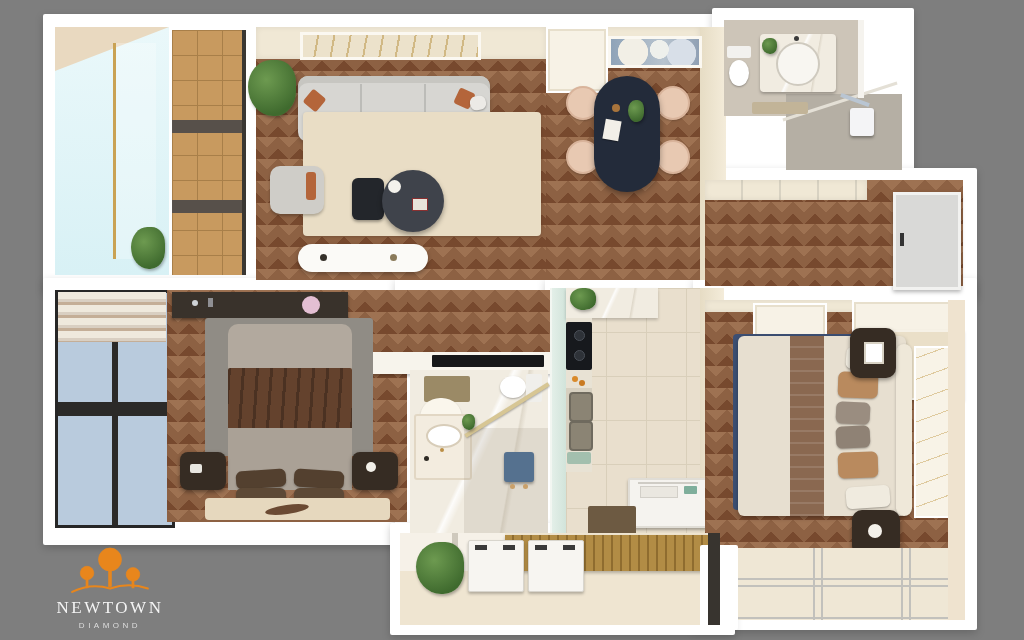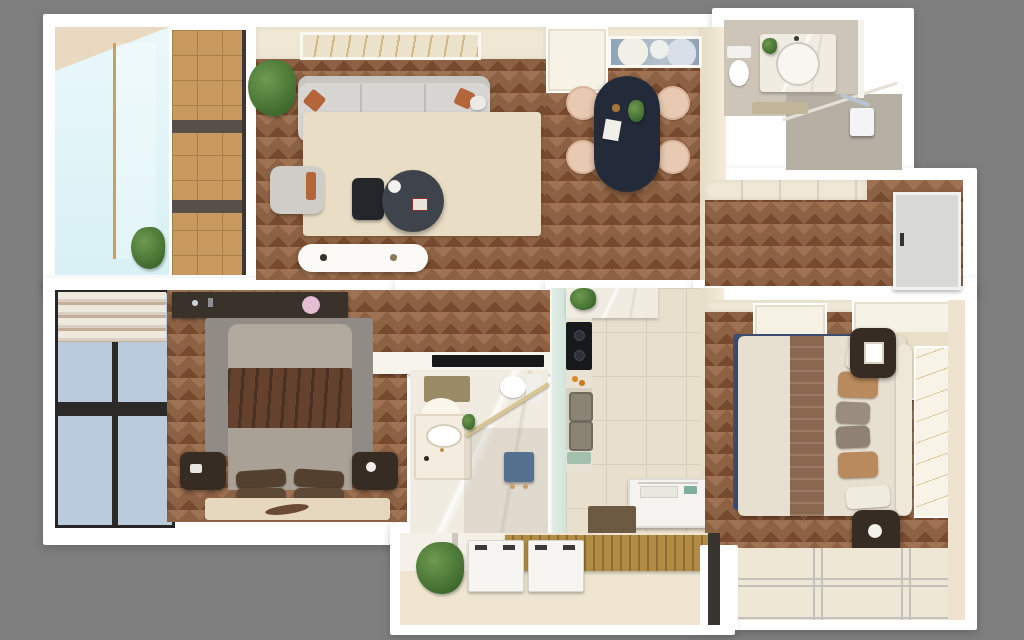--- a/index.html
+++ b/index.html
@@ -257,14 +257,29 @@
     <div class="abs" style="left:34px;top:4px;width:12px;height:5px;background:#3a3a3a"></div>
   </div>
   <div class="abs washer" style="left:528px;top:540px;width:54px;height:50px">
     <div class="abs" style="left:6px;top:4px;width:12px;height:5px;background:#3a3a3a"></div>
     <div class="abs" style="left:34px;top:4px;width:12px;height:5px;background:#3a3a3a"></div>
   </div>
   <div class="abs blob" style="left:416px;top:542px;width:48px;height:52px"></div>
   <div class="abs wall" style="left:700px;top:545px;width:38px;height:85px;box-shadow:none"></div>
   <div class="abs" style="left:708px;top:533px;width:12px;height:92px;background:#38342f"></div>
 
+  <div class="abs logo" style="left:40px;top:546px;width:140px;height:92px">
+    <svg viewBox="0 0 120 74" width="82" height="50">
+      <g fill="currentColor" stroke="currentColor">
+        <circle cx="60" cy="20" r="17"></circle>
+        <rect x="58" y="32" width="4" height="28"></rect>
+        <circle cx="26" cy="40" r="10"></circle>
+        <rect x="24.5" y="47" width="3" height="15"></rect>
+        <circle cx="94" cy="42" r="10"></circle>
+        <rect x="92.5" y="49" width="3" height="13"></rect>
+        <path d="M4 68 Q32 54 60 63 Q88 53 116 63" fill="none" stroke-width="3" stroke-linecap="round"></path>
+      </g>
+    </svg>
+    <div class="logo-name">NEWTOWN</div>
+    <div class="logo-sub">DIAMOND</div>
+  </div>
 
 </div>
 
 </body></html>

